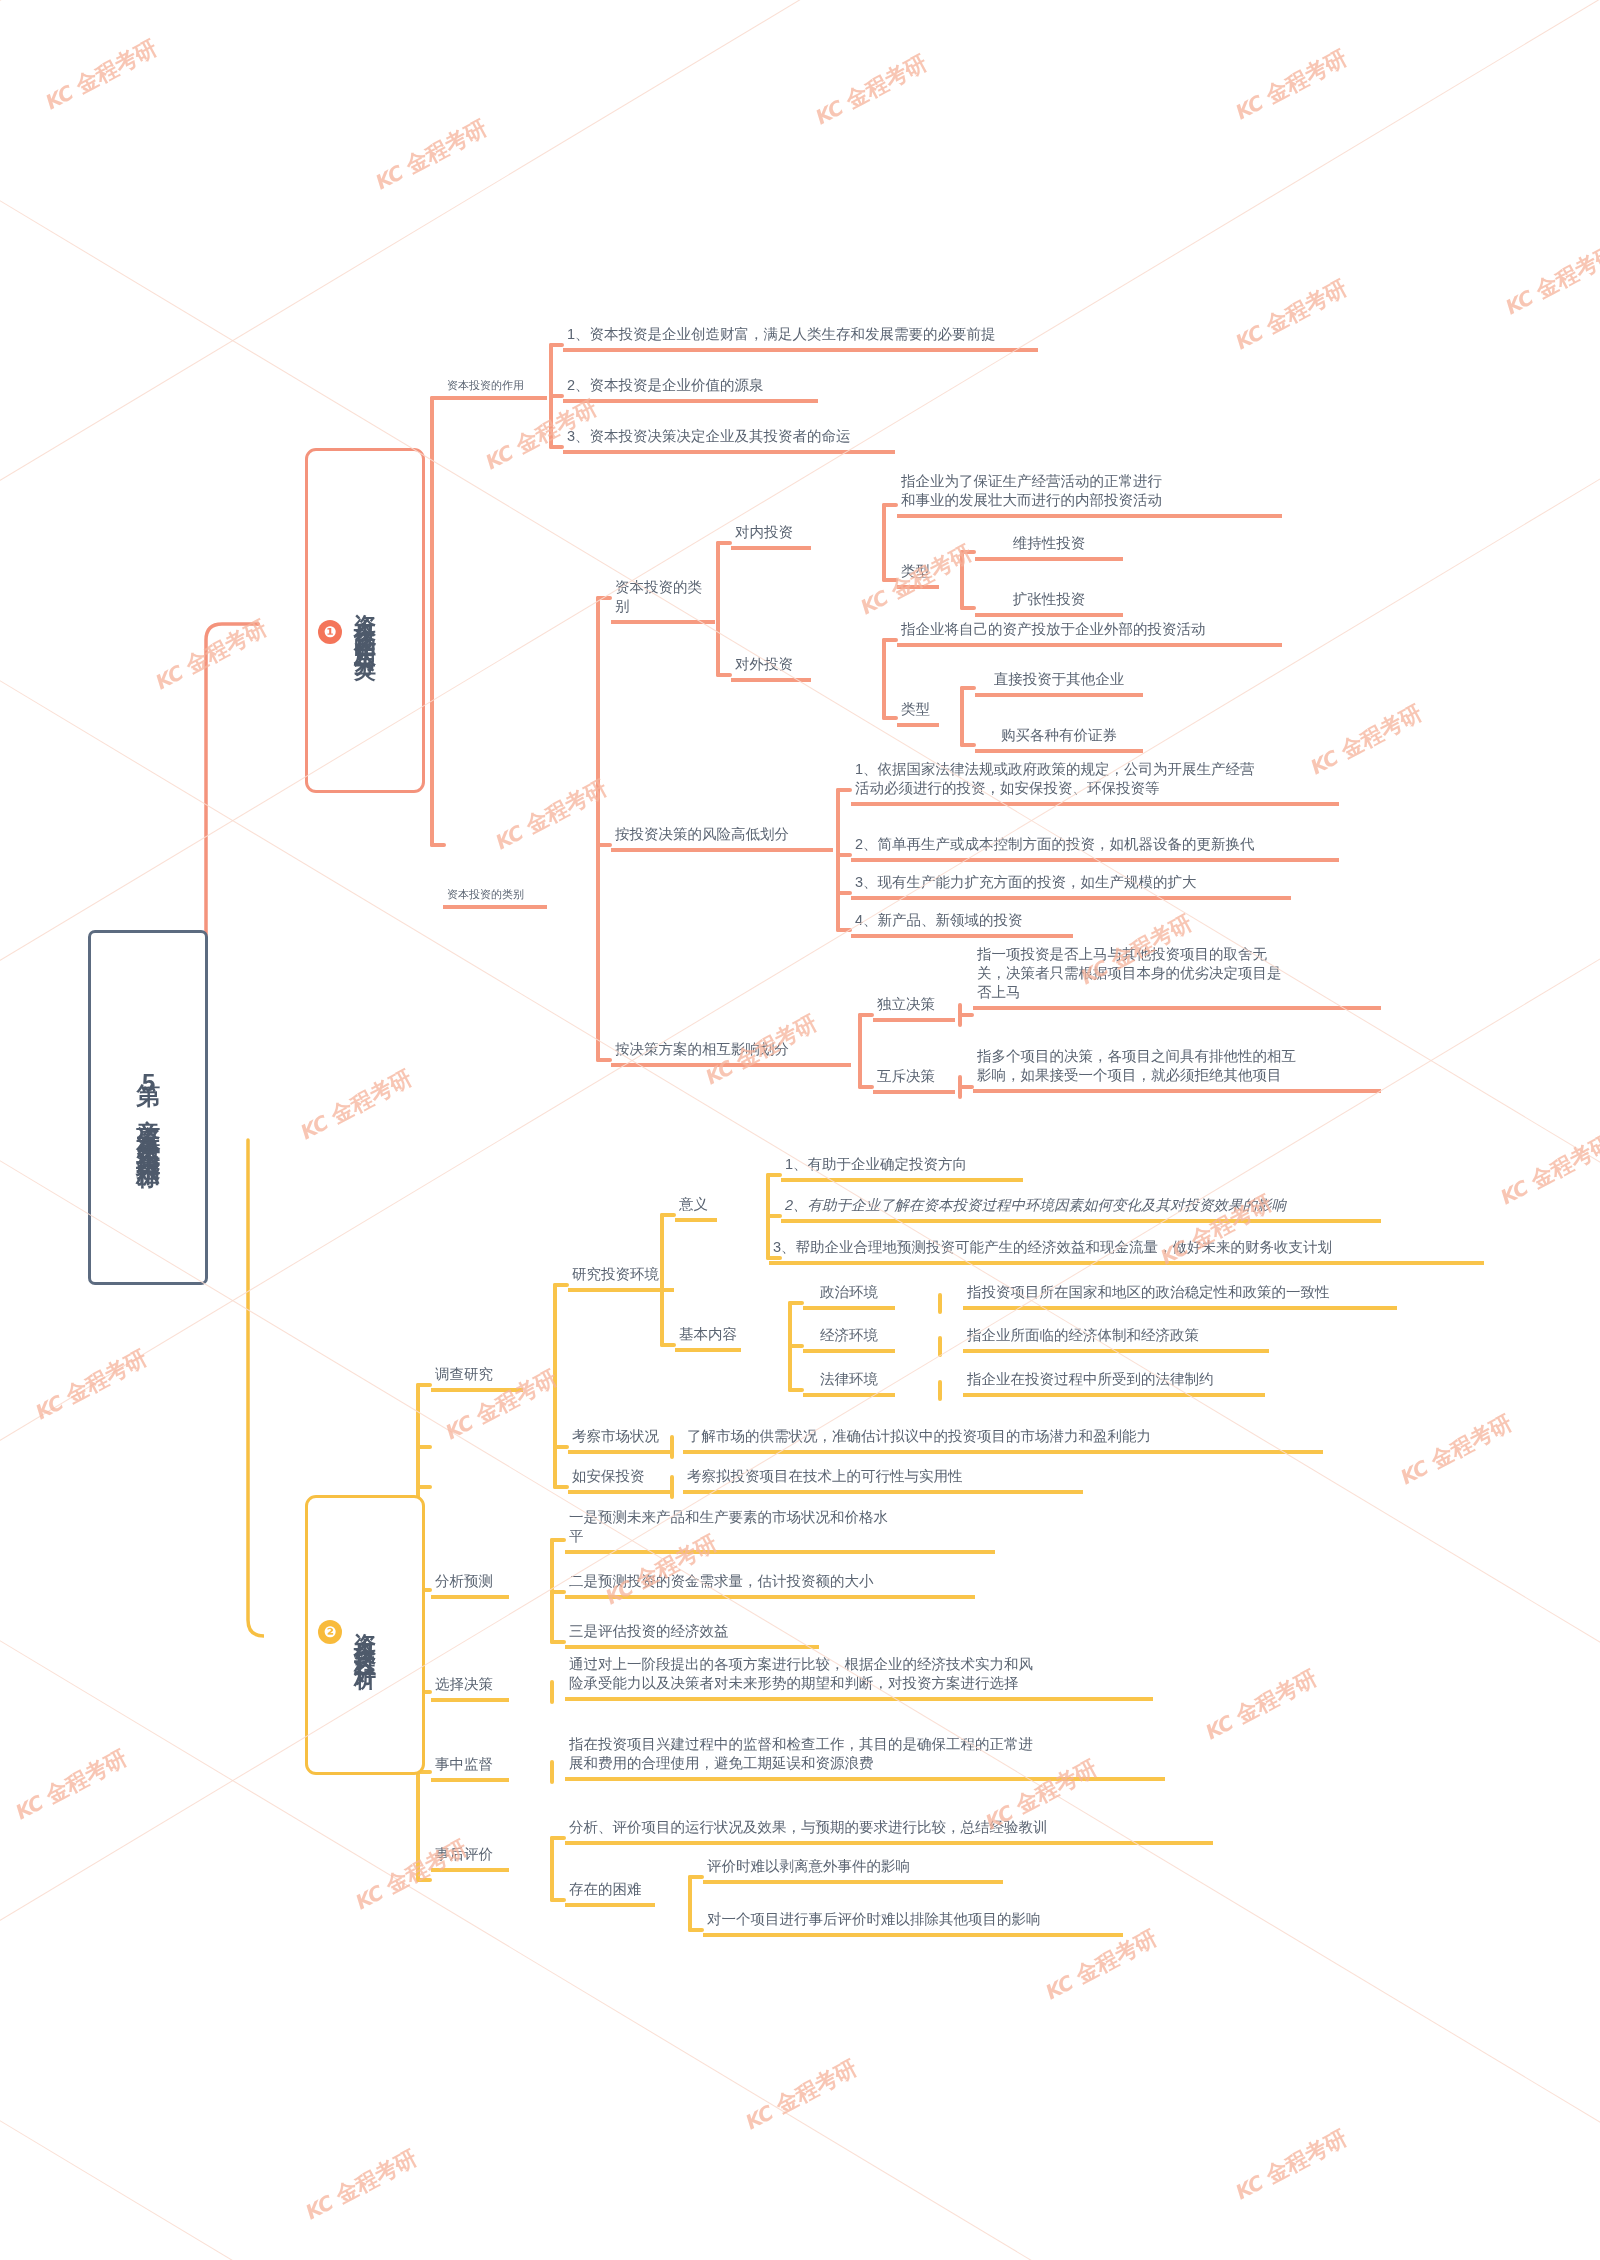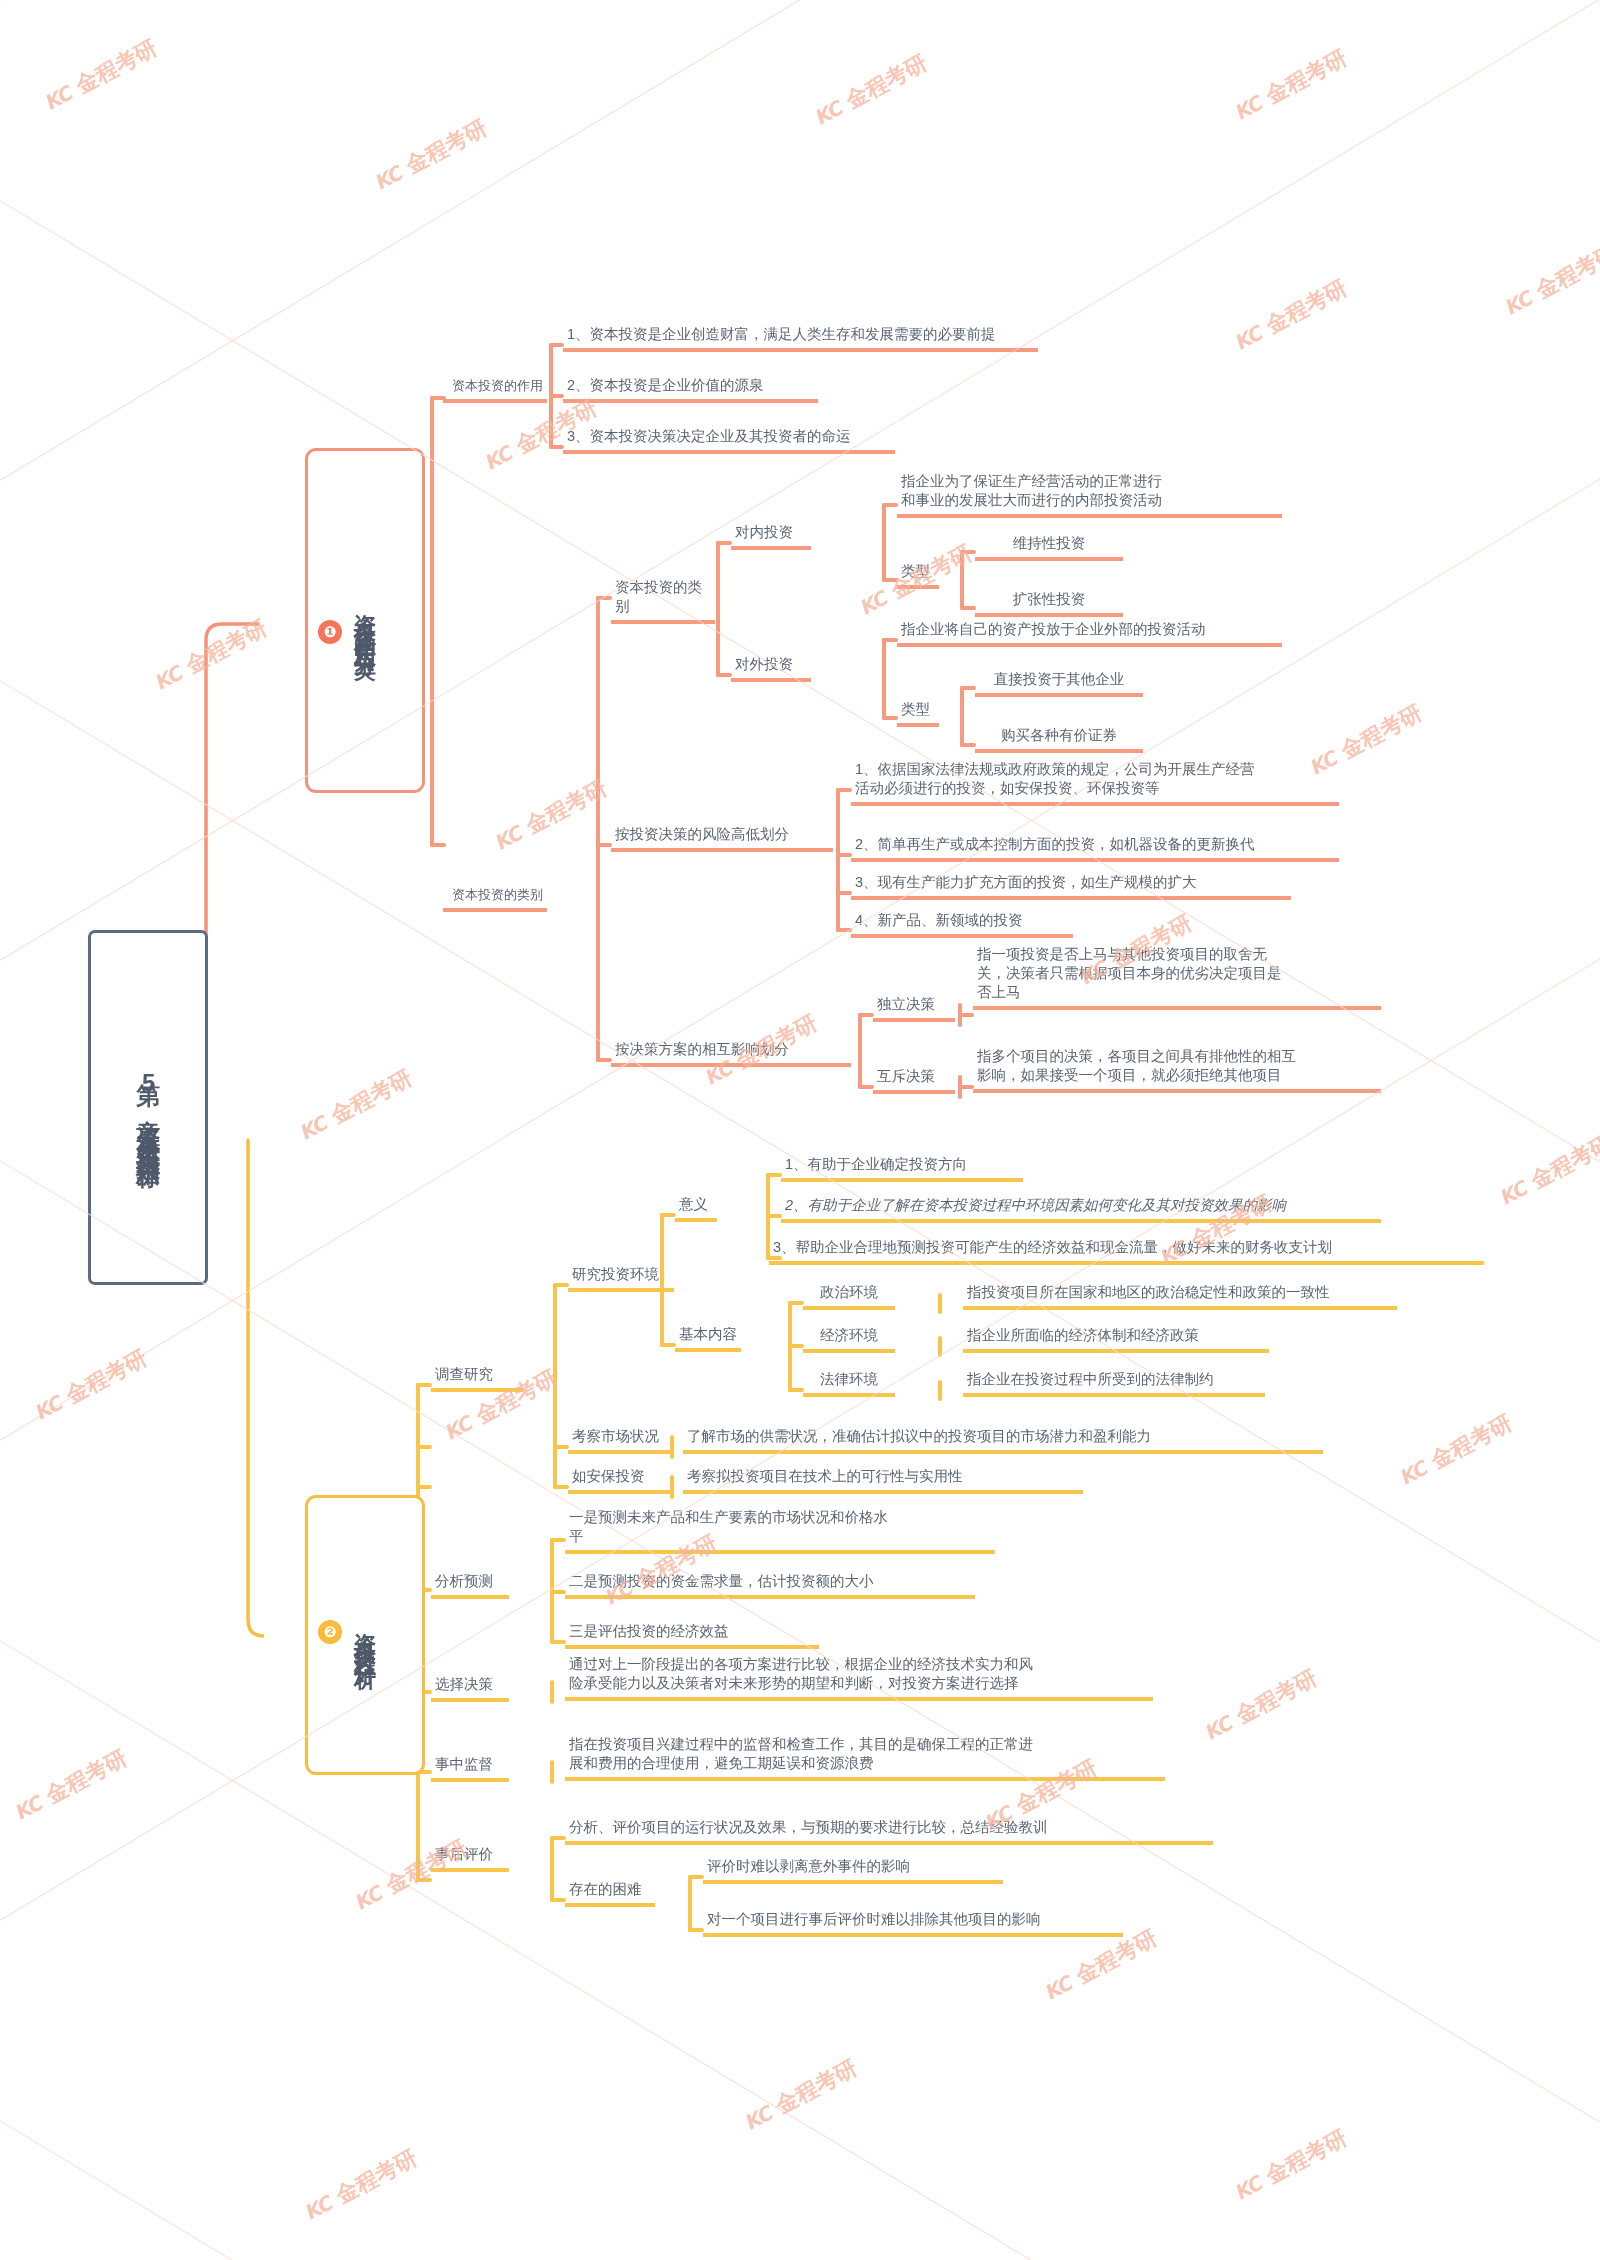--- a/index.html
+++ b/index.html
@@ -83,21 +83,21 @@
     position:absolute;z-index:4;
     box-sizing:border-box;
     padding:0 4px 4px 4px;
     line-height:1.30;
     color:#5a6472;
     white-space:pre-line;
   }
   .lf.u1{border-bottom:4px solid #f69a80;}
   .lf.u2{border-bottom:4px solid #f9c44a;}
   .f14{font-size:14.5px;}
-  .f15{font-size:13px;text-align:right;}
+  .f15{font-size:11px;}
   .ctr{text-align:center;}
 </style>
 </head>
 <body>
 
 <div id="canvas">
 
   <svg id="links" viewBox="0 0 1600 2260">
     <g fill="none" stroke="#f4937c" stroke-width="3.5" stroke-linecap="round">
 

